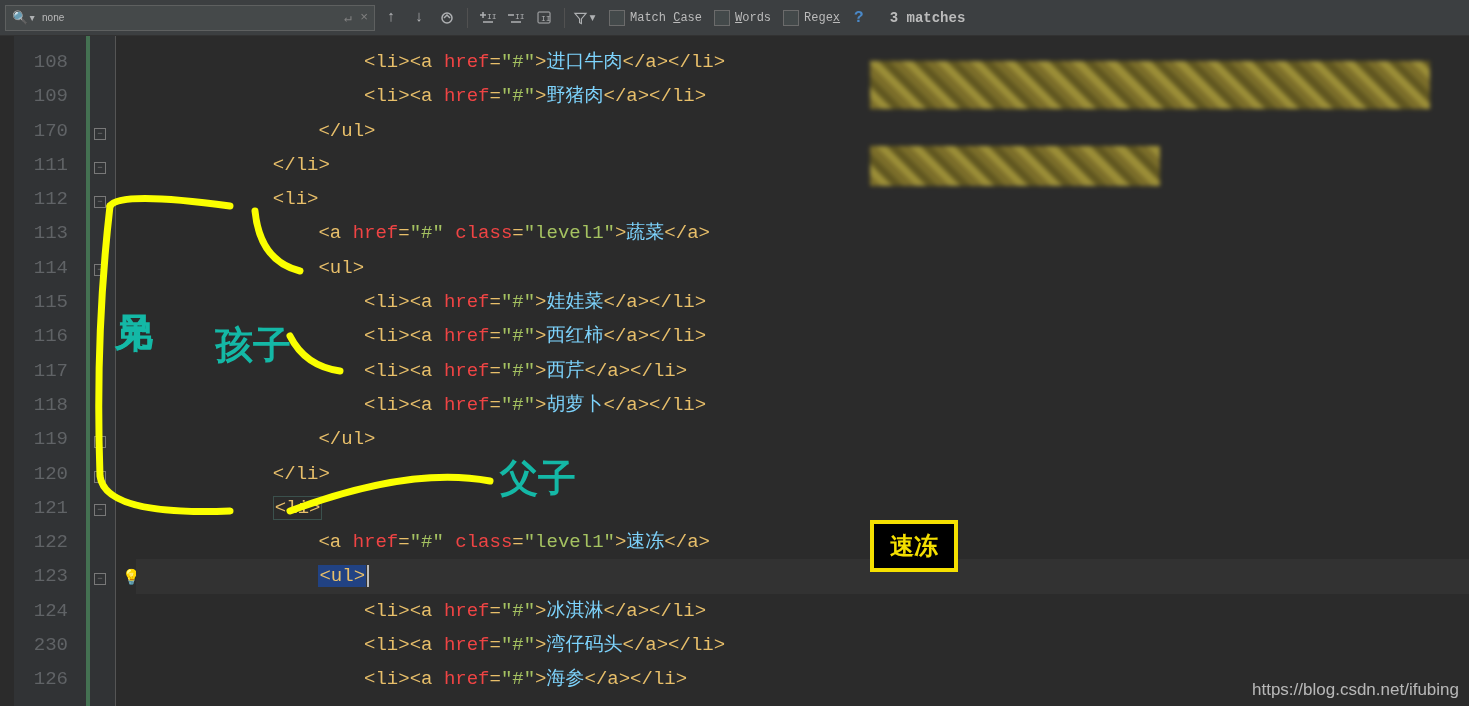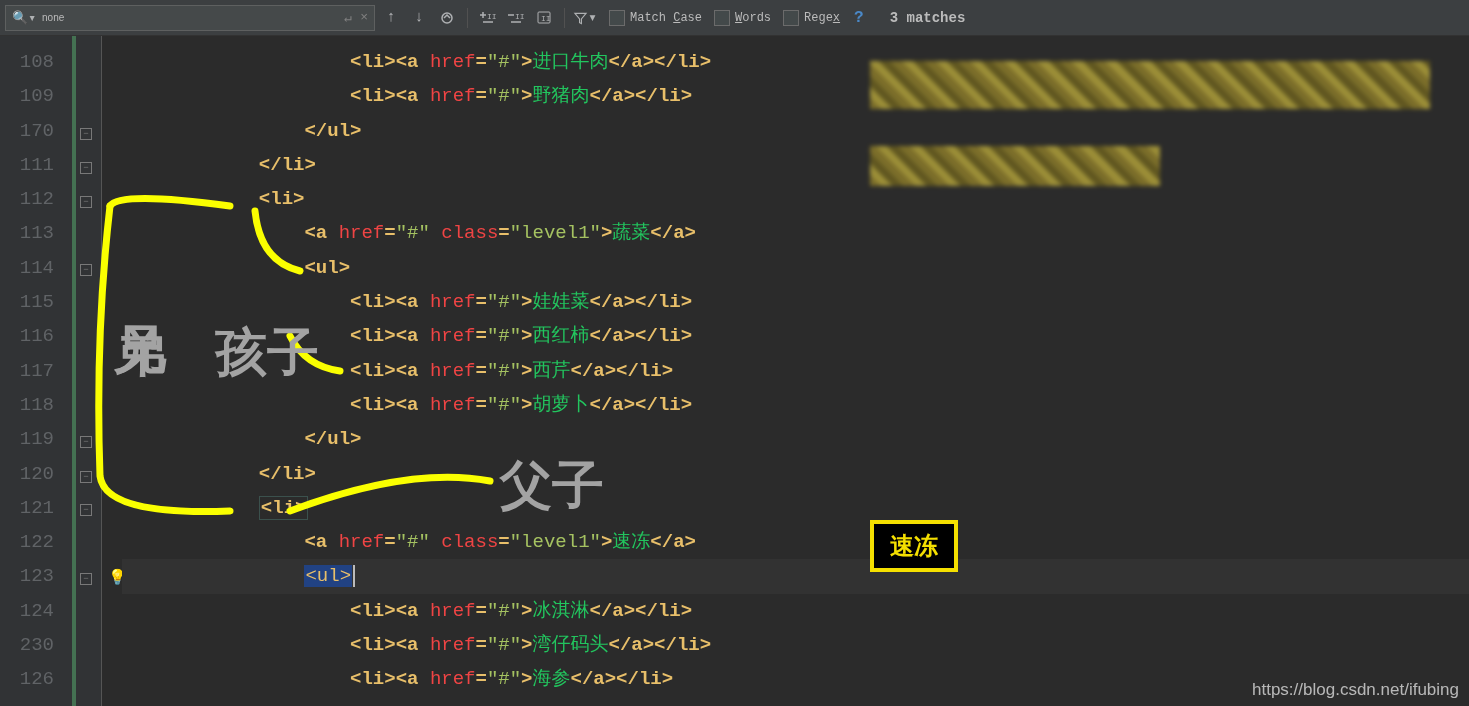--- a/index.html
+++ b/index.html
@@ -75,20 +75,21 @@
   border: 1px solid #6b6b6b;
   background: #43494a;
 }
 .underline { text-decoration: underline; }
 .qmark { color: #4a88c7; margin-left: 10px; font-weight: bold; }
 .matches { color: #bbbbbb; margin-left: 22px; font-size: 14px; font-weight: bold; }
 
 .editor {
   display: flex;
   height: calc(100% - 36px);
+  margin-left: 14px;
 }
 .gutter {
   width: 72px;
   background: #313335;
   text-align: right;
   padding-top: 9px;
   color: #606366;
   font-size: 19px;
   line-height: 34.3px;
 }
@@ -128,24 +129,24 @@
   flex: 1;
   padding-top: 9px;
   font-size: 19px;
   line-height: 34.3px;
   padding-left: 20px;
   white-space: pre;
   position: relative;
 }
 .line { height: 34.3px; }
 .current-line { background: #323232; }
-.tag { color: #e8bf6a; font-weight: bold; }
+.tag { color: #e8bf6a; }
 .attr-n { color: #ef4444; }
 .attr-v { color: #a5c261; }
-.txt { color: #22c55e; }
+.txt { color: #7dd3fc; }
 .hl-sel { background: #214283; color: #e8bf6a; padding: 0 1px; }
 .hl-box { border: 1px solid #3b514d; padding: 0 1px; }
 .cursor {
   display: inline-block;
   width: 2px;
   height: 22px;
   background: #bbbbbb;
   vertical-align: middle;
   margin-left: 1px;
 }
@@ -164,24 +165,24 @@
   top: 484px;
   background: #000;
   border: 4px solid #f5e000;
   padding: 6px 16px;
   color: #f5e000;
   font-size: 24px;
   font-weight: bold;
 }
 .hand {
   position: absolute;
-  color: #a3a3a3;
+  color: #14b8a6;
   font-family: Liberation Sans, sans-serif;
   font-weight: bold;
-  font-size: 52px;
+  font-size: 38px;
   line-height: 1;
 }
 .watermark {
   position: absolute;
   right: 10px;
   bottom: 6px;
   color: #d0d0d0;
   font-size: 17px;
   opacity: 0.85;
   font-family: Arial, sans-serif;

